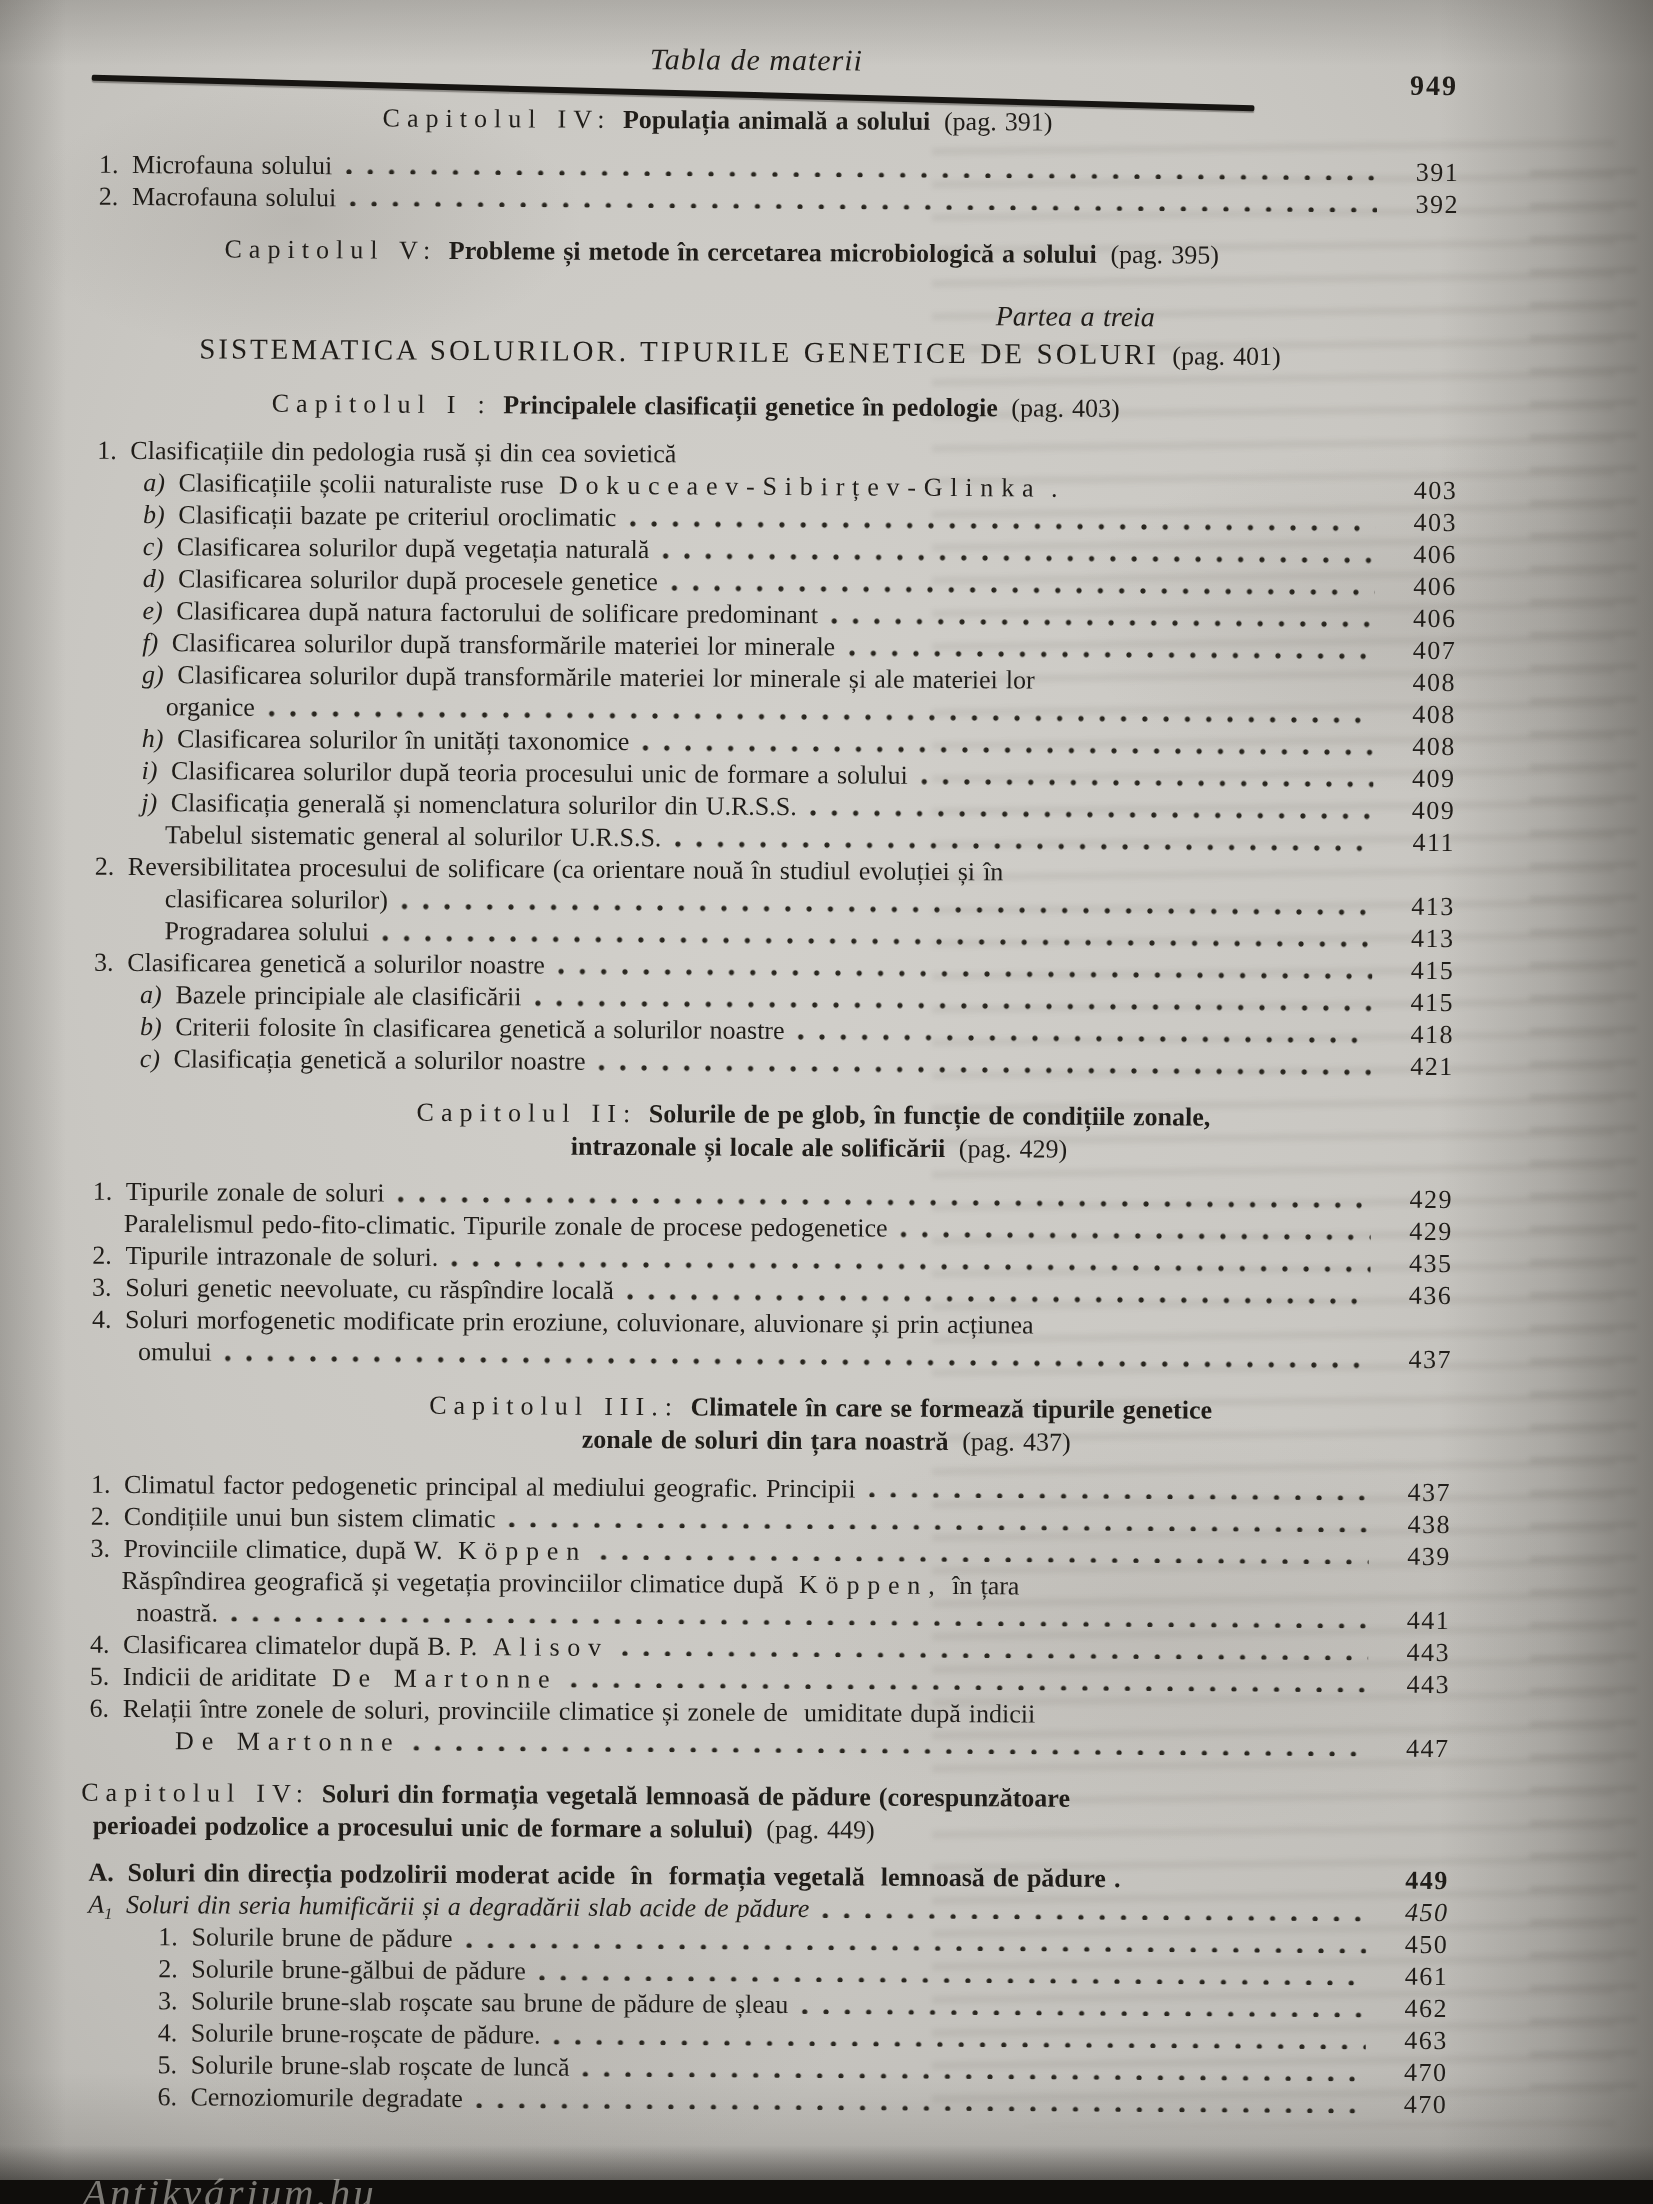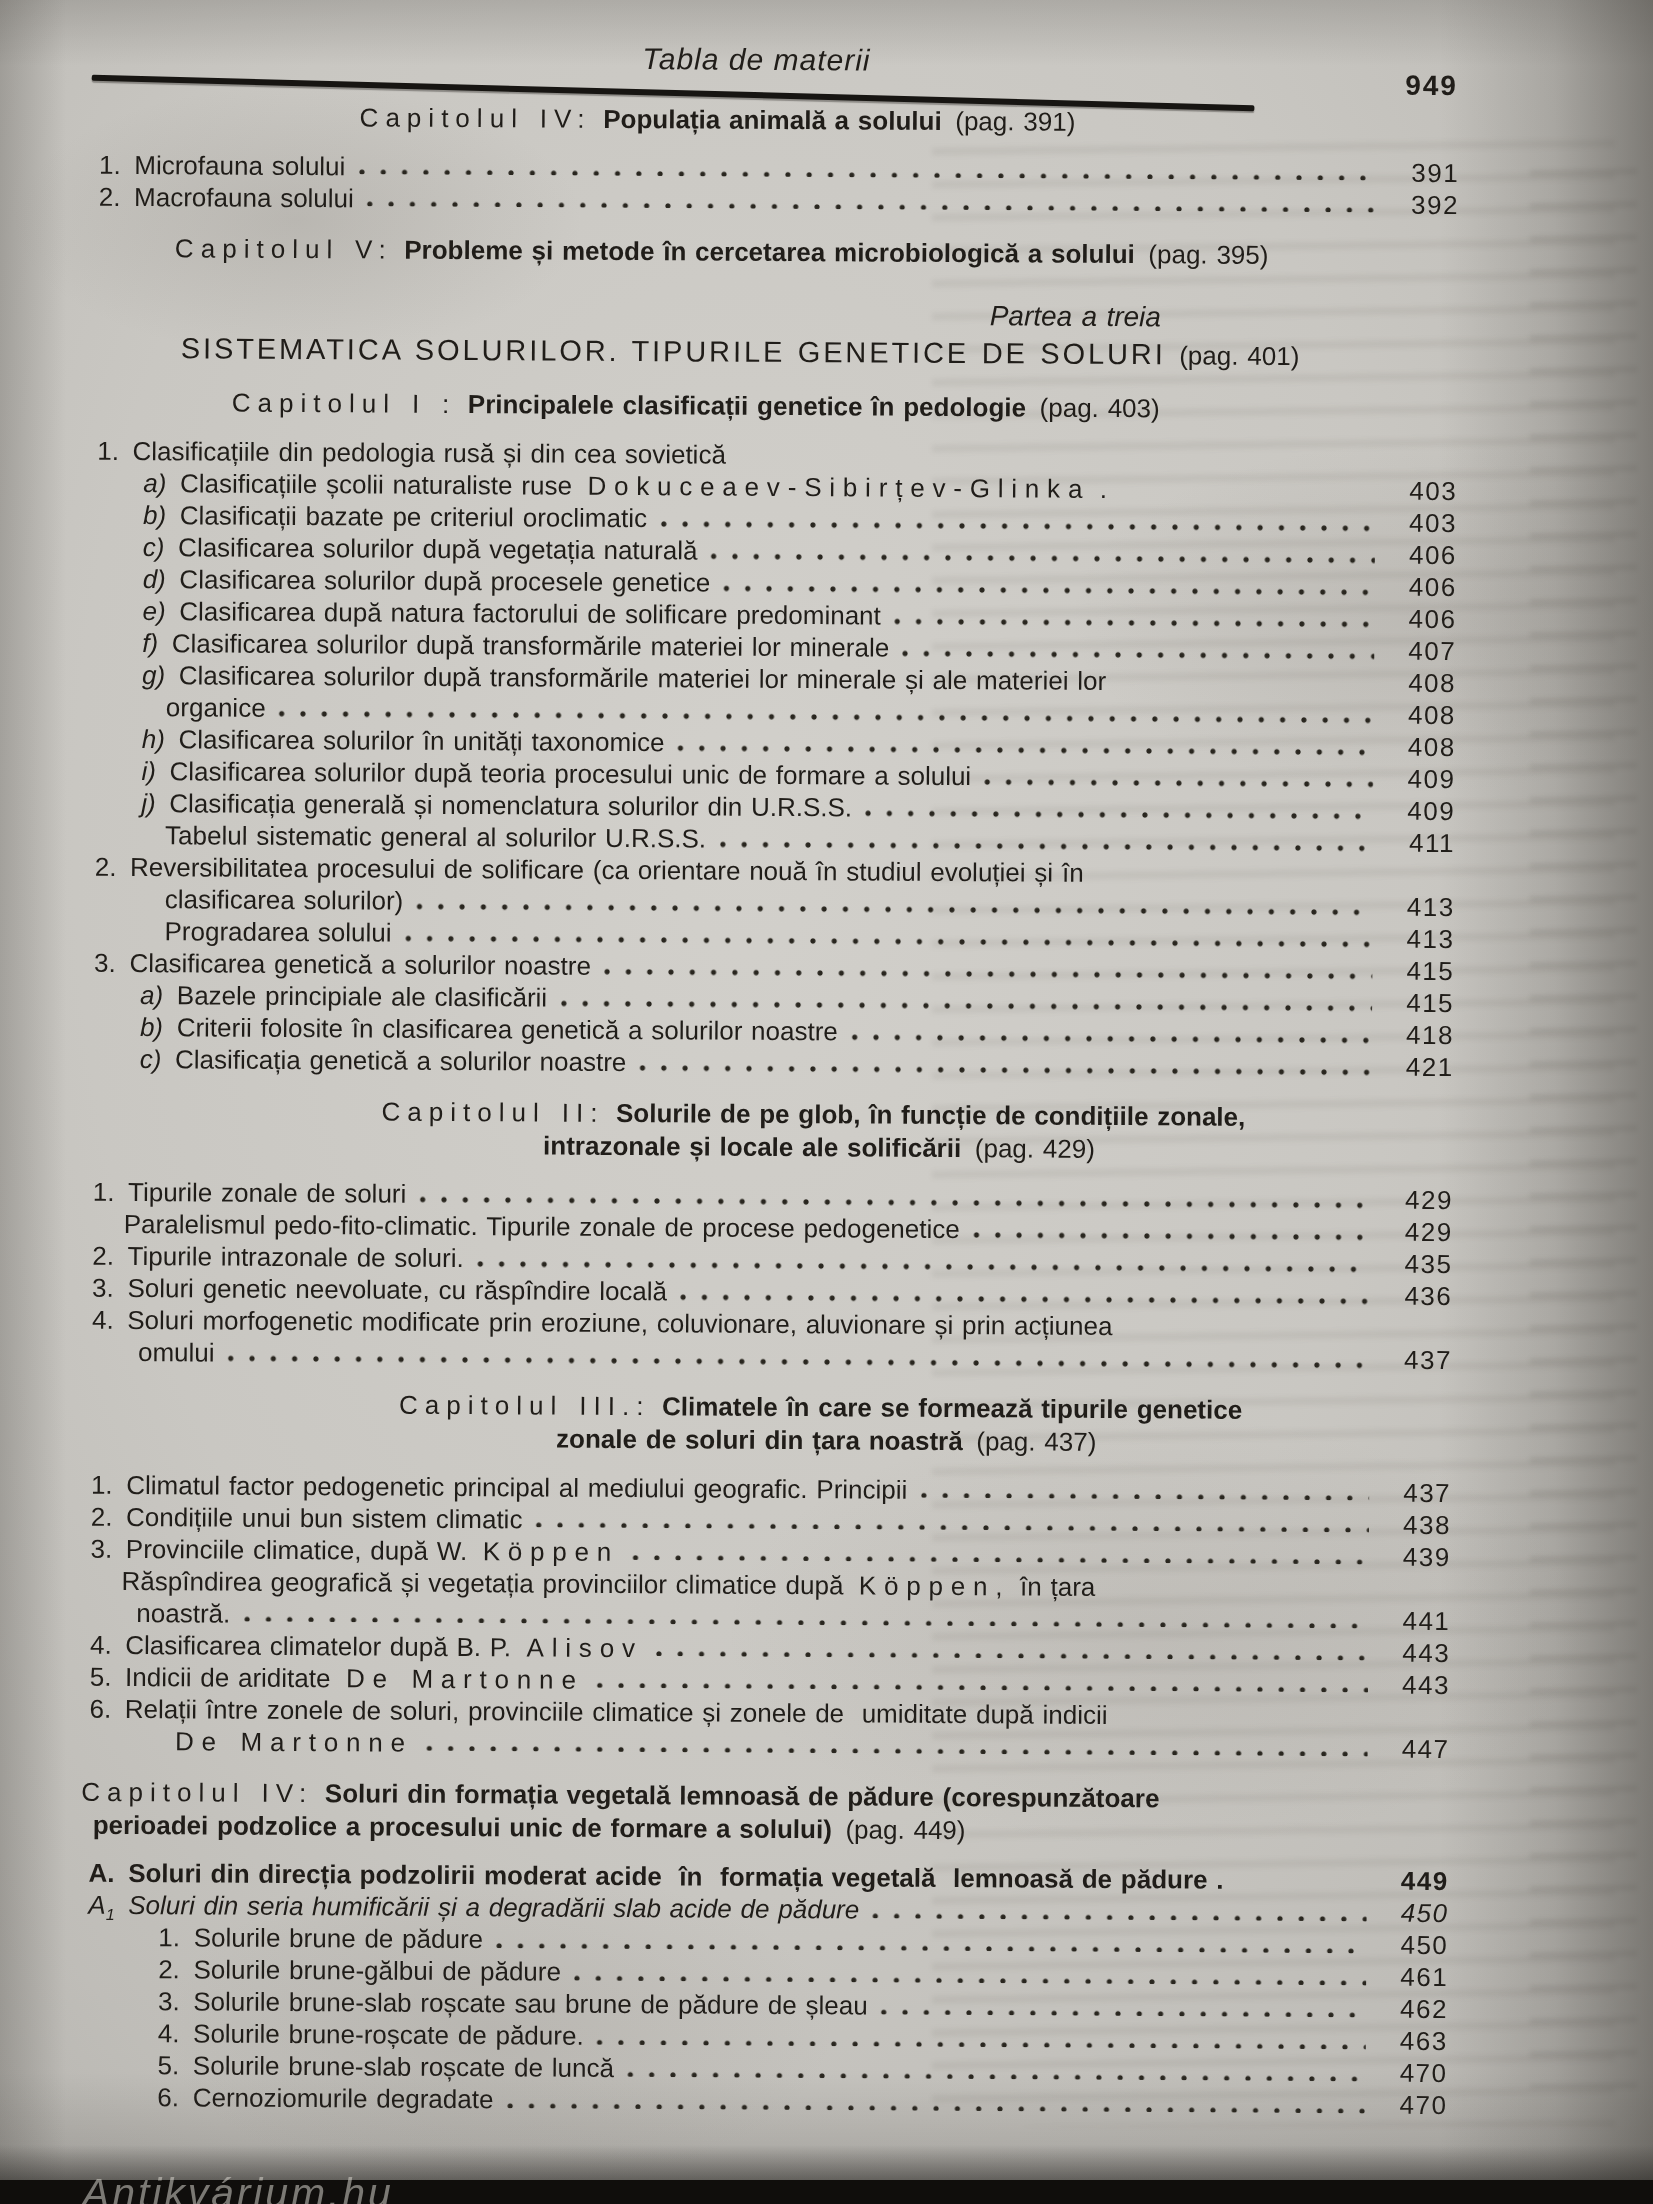--- a/index.html
+++ b/index.html
@@ -1,17 +1,17 @@
 <!DOCTYPE html>
 <html><head>
 <meta charset="utf-8">
 <style>
   html,body{margin:0;padding:0;background:#141210;}
   .page{position:relative;width:1654px;height:2205px;overflow:hidden;
-    font-family:Liberation Sans, sans-serif;color:#201d19;
+    font-family:Liberation Serif, serif;color:#201d19;
     background:radial-gradient(ellipse at 45% 38%, #d2d0cb 0%, #c9c7c2 52%, #bfbdb8 78%, #b2b0ab 100%);}
   .mottle{position:absolute;inset:0;z-index:0;background:
     radial-gradient(408px 194px at 18% 10%, rgba(120,115,108,.20), transparent 70%),
     radial-gradient(505px 252px at 86% 28%, rgba(120,115,108,.16), transparent 70%),
     radial-gradient(621px 311px at 70% 74%, rgba(118,112,105,.13), transparent 70%),
     radial-gradient(485px 233px at 30% 92%, rgba(118,112,105,.15), transparent 70%);}
   .ghost{position:absolute;top:126px;bottom:78px;left:932px;right:39px;z-index:1;opacity:.55;filter:blur(2.9px);
     background-image:repeating-linear-gradient(179.3deg, transparent 0 21.3px, rgba(98,92,84,.17) 22px, rgba(98,92,84,.17) 29px, transparent 30px 33px);}
   .ghost-col{position:absolute;top:146px;bottom:116px;right:17.5px;width:107px;z-index:1;opacity:.5;filter:blur(1.9px);
     background-image:repeating-linear-gradient(179deg, transparent 0 23px, rgba(90,85,77,.22) 24px, rgba(90,85,77,.22) 30px, transparent 31px 33px);}

